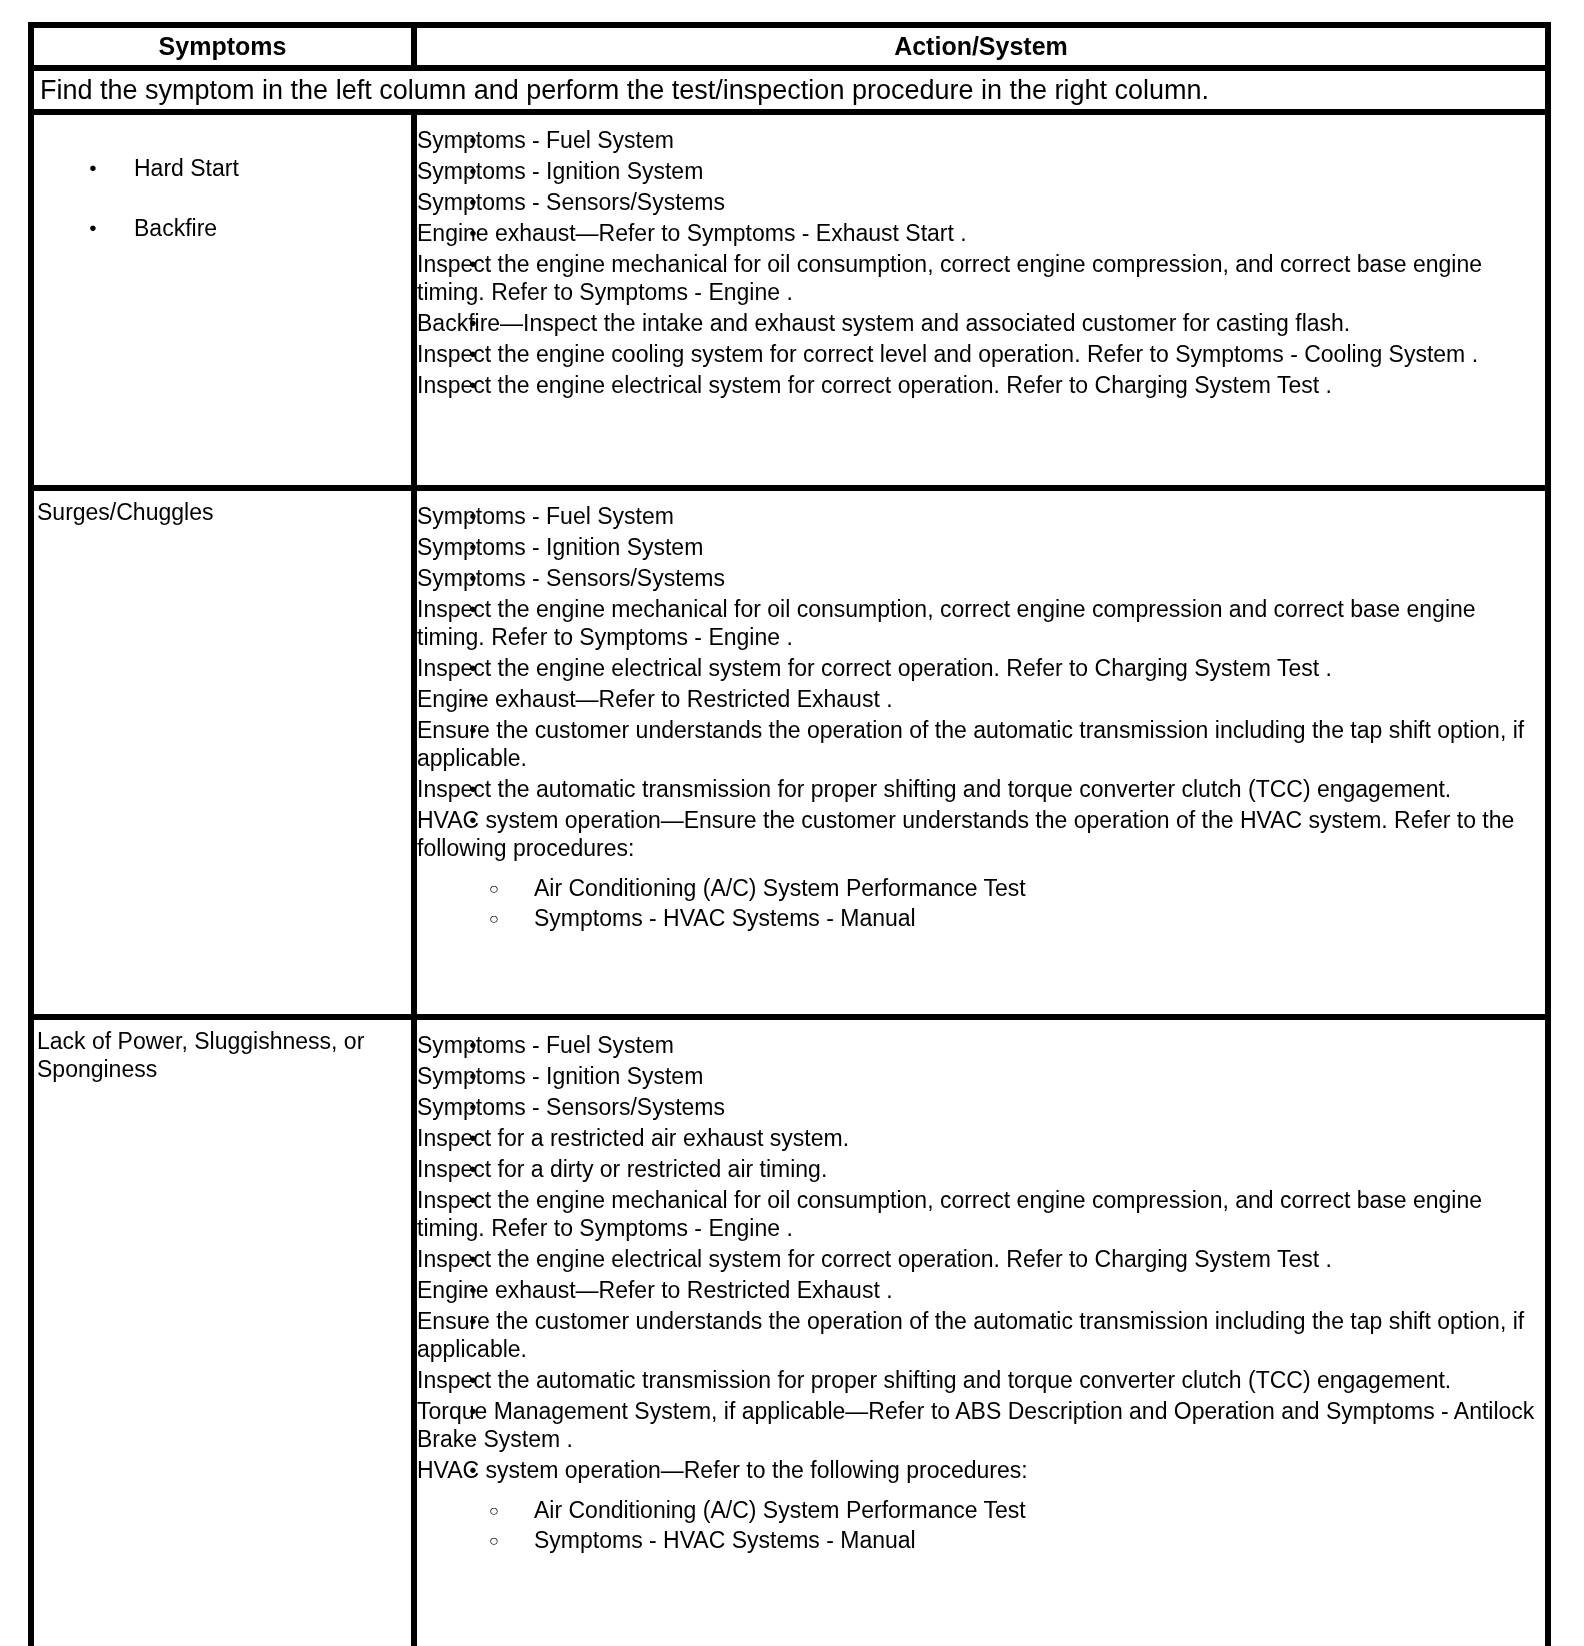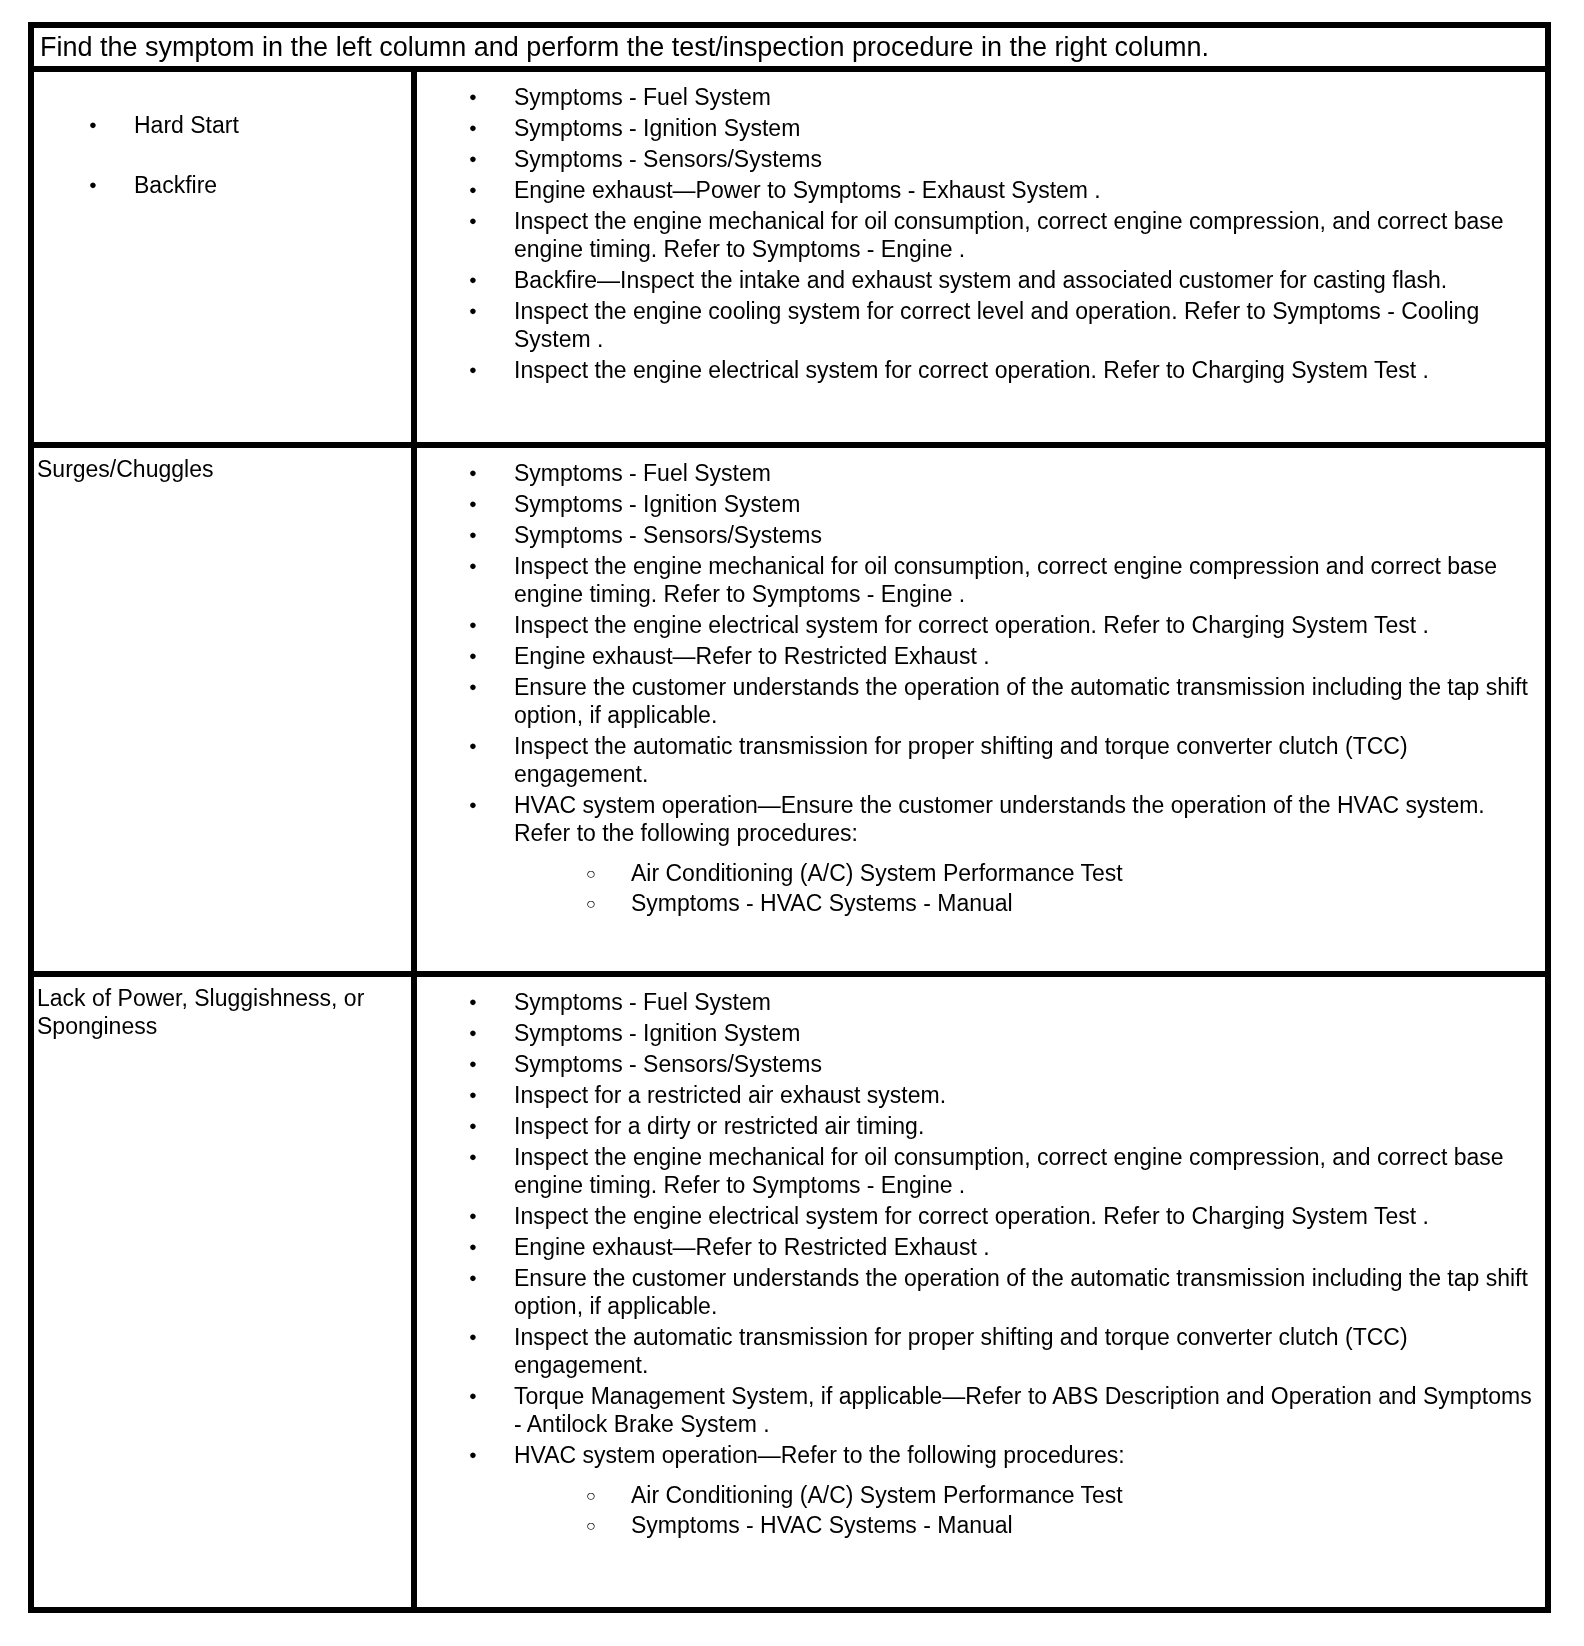--- a/index.html
+++ b/index.html
@@ -57,21 +57,20 @@
   
   ul.blist {
     list-style: none;
     margin: 0;
     padding: 0;
     font-size: 23px;
     line-height: 28px;
   }
   ul.blist > li {
     position: relative;
-    padding-left: 97px;
     margin: 3px 0;
   }
   ul.blist > li::before {
     content: "\25CF";
     position: absolute;
     left: 52px;
     top: 0;
     font-size: 13px;
     line-height: 28px;
   }
@@ -104,37 +103,41 @@
 </head>
 <body>
 
 <div class="page">
   <table class="doc-table">
     <colgroup>
         <col class="c-left">
         <col class="c-right">
       </colgroup>
     <tbody>
+        <tr>
+      <th class="col-header">Symptoms</th>
+      <th class="col-header">Action/System</th>
+    </tr>
     <tr>
       <td class="instruction-cell" colspan="2">Find the symptom in the left column and perform the test/inspection procedure in the right column.</td>
     </tr>
 
     <tr class="row-1">
       <td class="symptom-cell">
         <ul class="blist">
           <li><span>Hard Start</span></li>
           <li><span>Backfire</span></li>
         </ul>
       </td>
       <td class="action-cell">
         <ul class="blist">
           <li><span>Symptoms - Fuel System</span></li>
           <li><span>Symptoms - Ignition System</span></li>
           <li><span>Symptoms - Sensors/Systems</span></li>
-          <li><span>Engine exhaust—Power to Symptoms - Exhaust System .</span></li>
+          <li><span>Engine exhaust—Refer to Symptoms - Exhaust Start .</span></li>
           <li><span>Inspect the engine mechanical for oil consumption, correct engine compression, and correct base engine timing. Refer to Symptoms - Engine .</span></li>
           <li><span>Backfire—Inspect the intake and exhaust system and associated customer for casting flash.</span></li>
           <li><span>Inspect the engine cooling system for correct level and operation. Refer to Symptoms - Cooling System .</span></li>
           <li><span>Inspect the engine electrical system for correct operation. Refer to Charging System Test .</span></li>
         </ul>
       </td>
     </tr>
 
     <tr class="row-2">
       <td class="symptom-cell">

